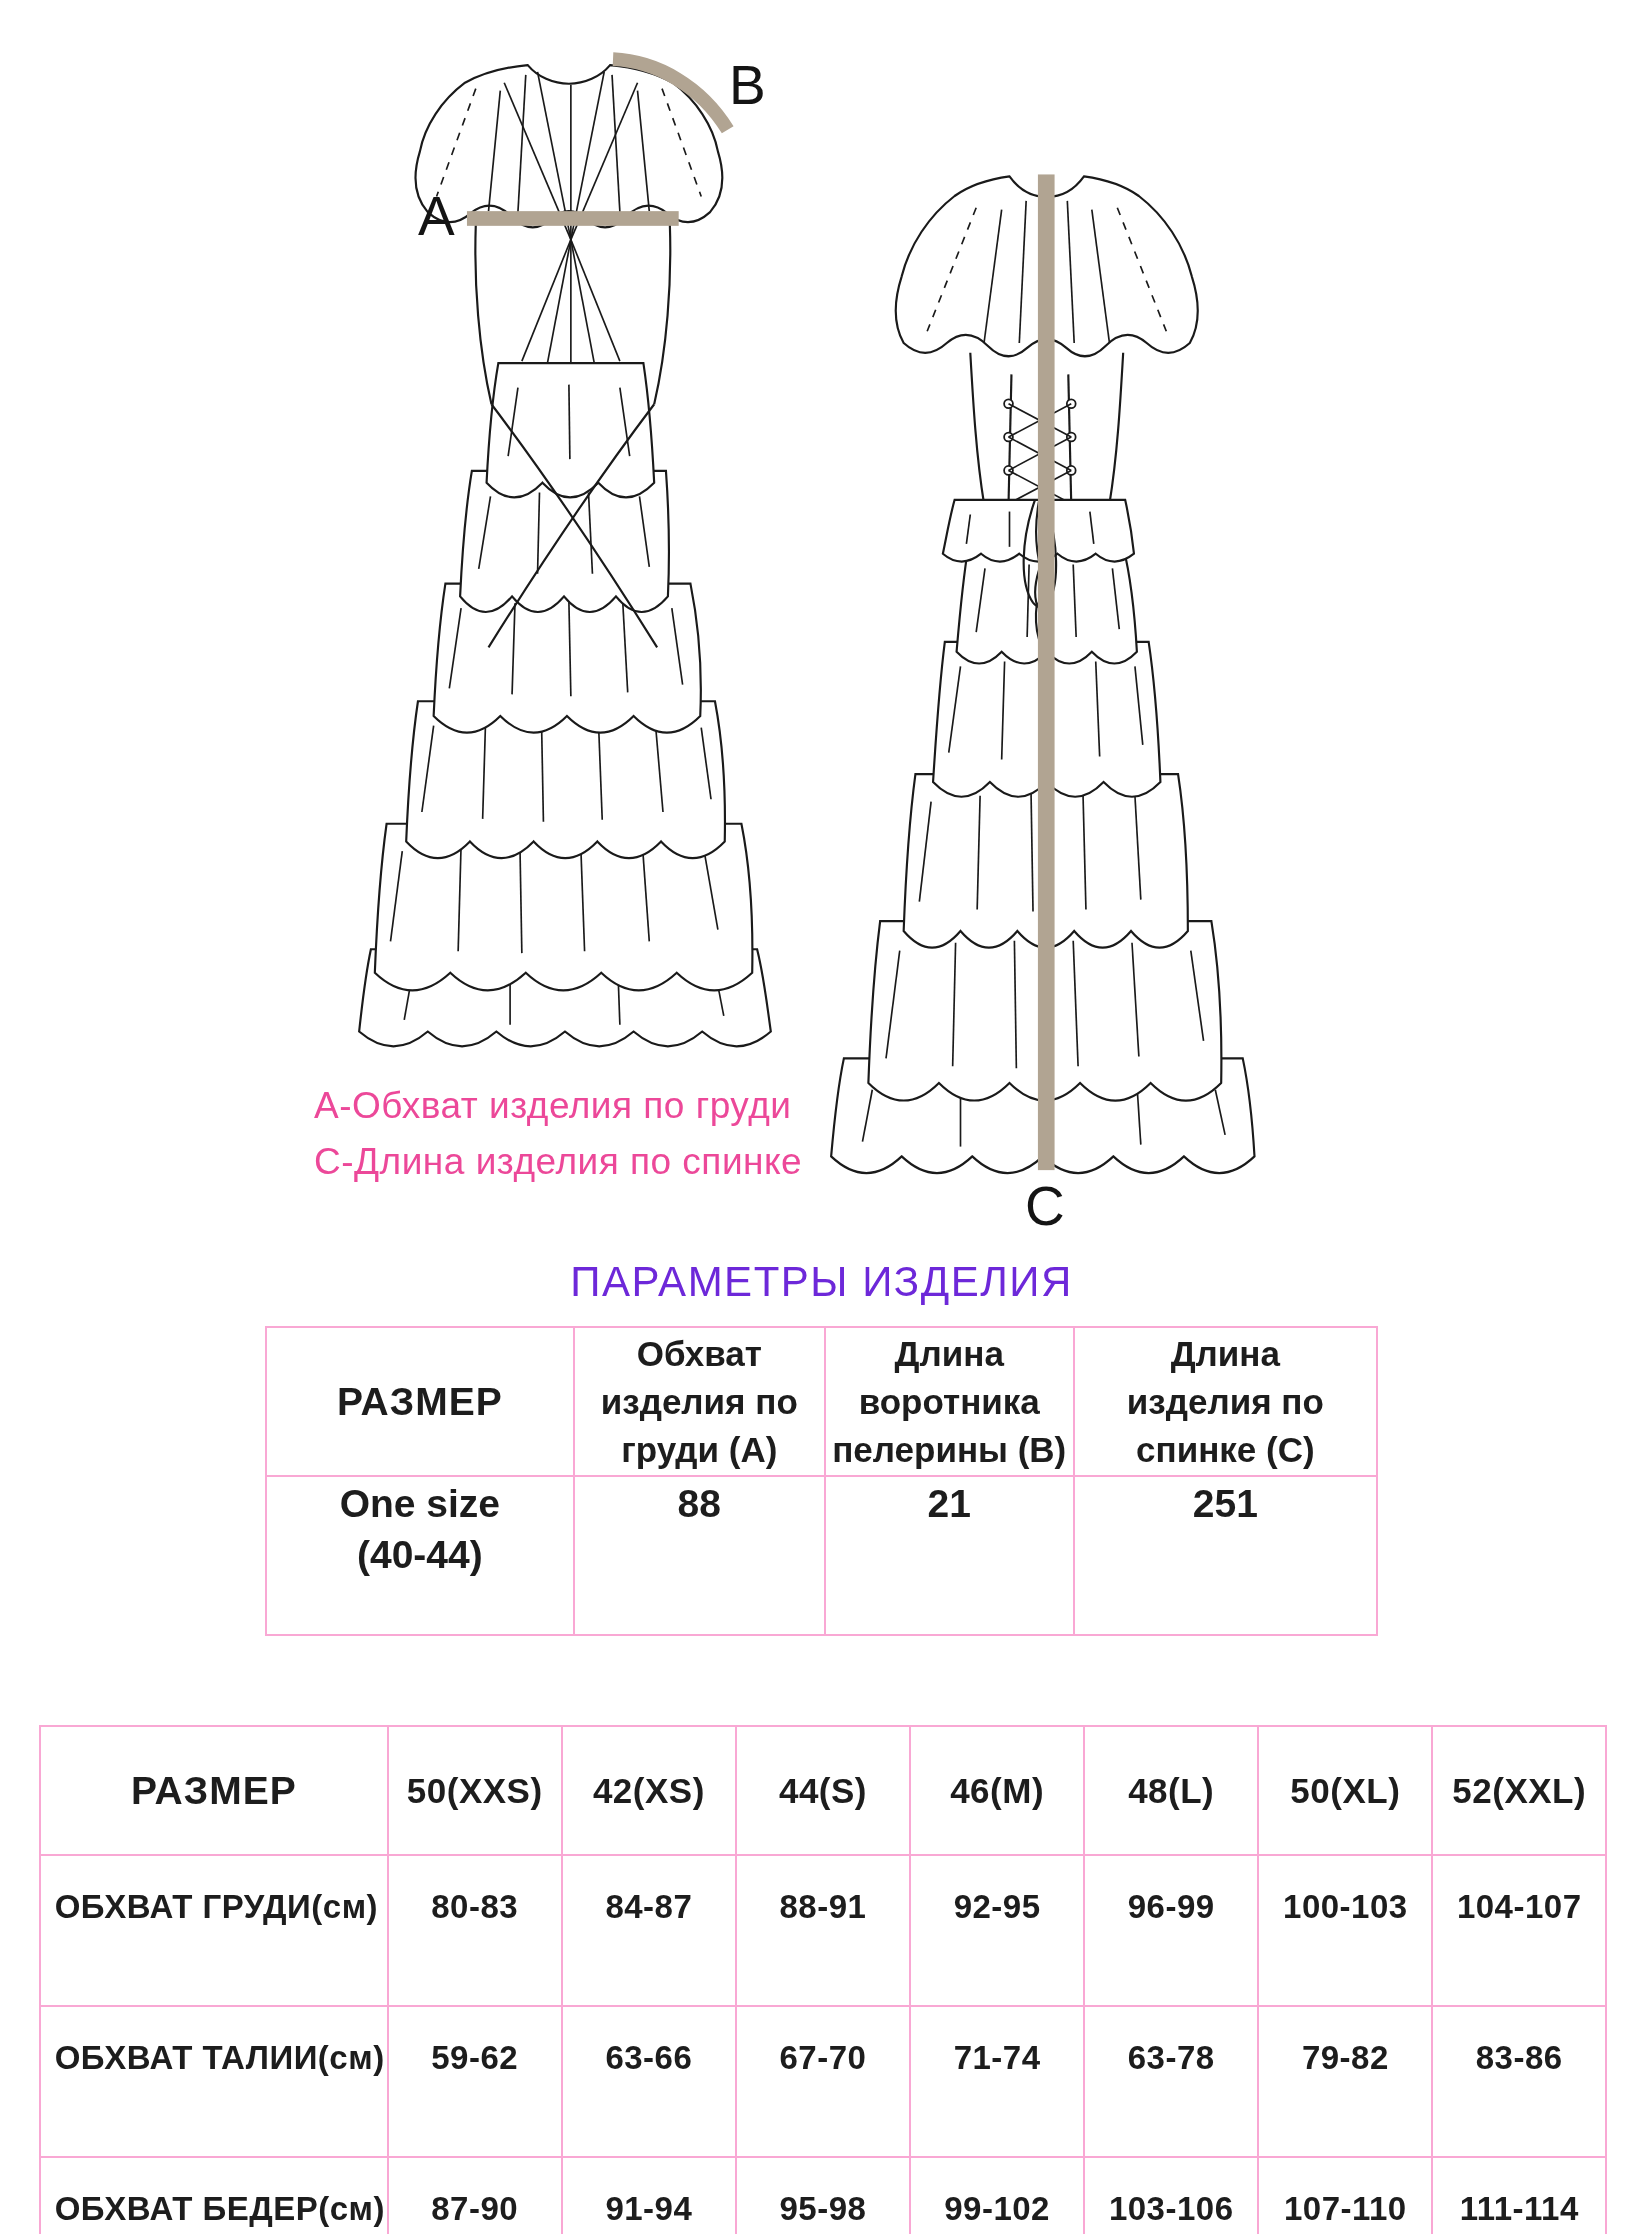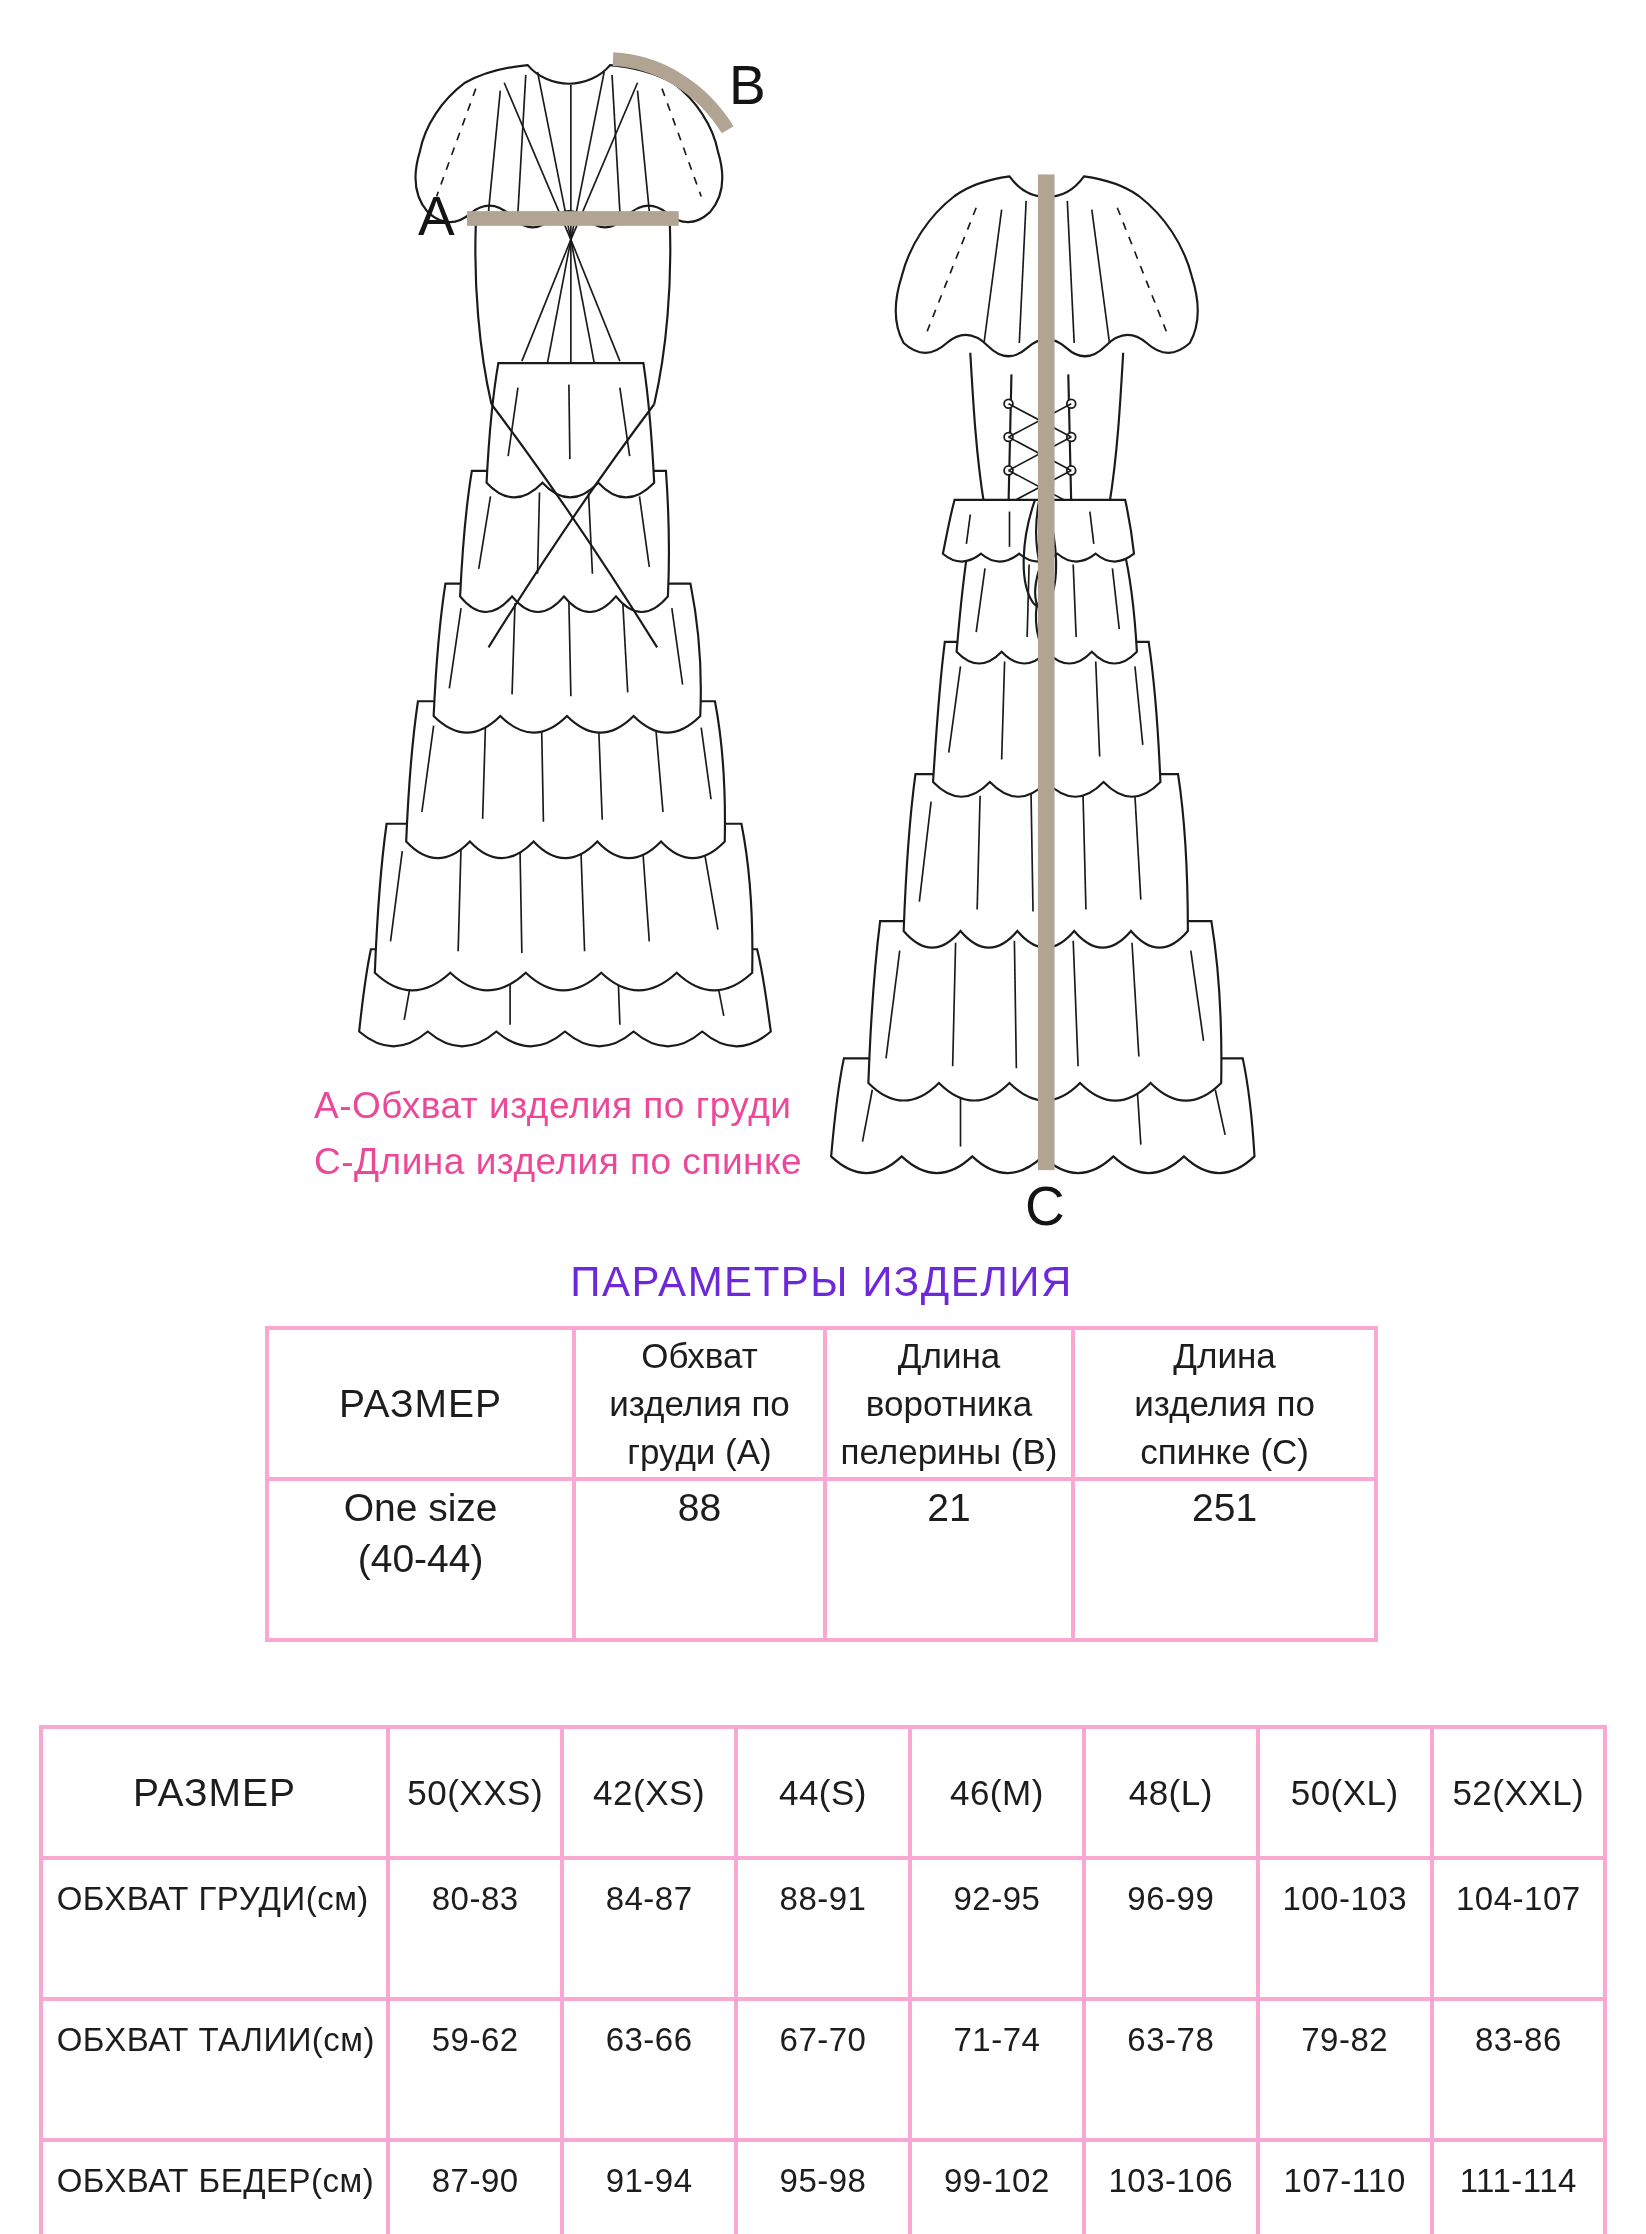--- a/index.html
+++ b/index.html
@@ -14,31 +14,31 @@
   .eyelet{stroke:#1a1a1a;stroke-width:1.8;fill:#ffffff;}
 
   .abc-label{position:absolute;font-size:55px;color:#141414;letter-spacing:1px;}
   .legend{position:absolute;left:314px;top:1078px;font-size:37px;line-height:56px;color:#ec4899;letter-spacing:0.5px;}
 
   .tbl-title{position:absolute;text-align:center;font-size:42px;letter-spacing:1.5px;color:#6d28d9;white-space:nowrap;}
   #product-title{left:265px;width:1113px;top:1258px;}
   #figure-title{left:39px;width:1568px;top:1666px;}
 
   table{position:absolute;border-collapse:collapse;table-layout:fixed;background:#fff;}
-  th,td{border:4px solid #f9a8d4;font-weight:normal;text-align:center;white-space:pre-line;}
+  th,td{border:2px solid #f9a8d4;font-weight:bold;text-align:center;white-space:pre-line;}
 
   #product-table{left:265px;top:1326px;width:1113px;}
   #product-table .hrow th{height:145px;font-size:35px;line-height:48px;vertical-align:middle;}
   #product-table .hrow th.size-h{font-size:39px;letter-spacing:1px;}
   #product-table .drow td{height:155px;font-size:39px;line-height:51px;vertical-align:top;}
 
   #figure-table{left:39px;top:1725px;width:1568px;}
   #figure-table .hrow th{height:125px;font-size:35px;vertical-align:middle;letter-spacing:0.5px;}
   #figure-table .hrow th.size-h{font-size:39px;letter-spacing:1px;}
-  #figure-table .drow td{height:116px;font-size:33px;vertical-align:top;padding-top:20px;letter-spacing:0.5px;}
+  #figure-table .drow td{height:116px;font-size:33px;vertical-align:top;padding-top:32px;letter-spacing:0.5px;}
   #figure-table .drow td.rowlab{text-align:left;padding-left:13.7px;}
 </style>
 </head>
 <body>
 
 <div class="stage">
 
   <svg style="left:265px;top:19.6px;" width="549" height="1039" viewBox="0 0 560 1060">
 
     <g>

